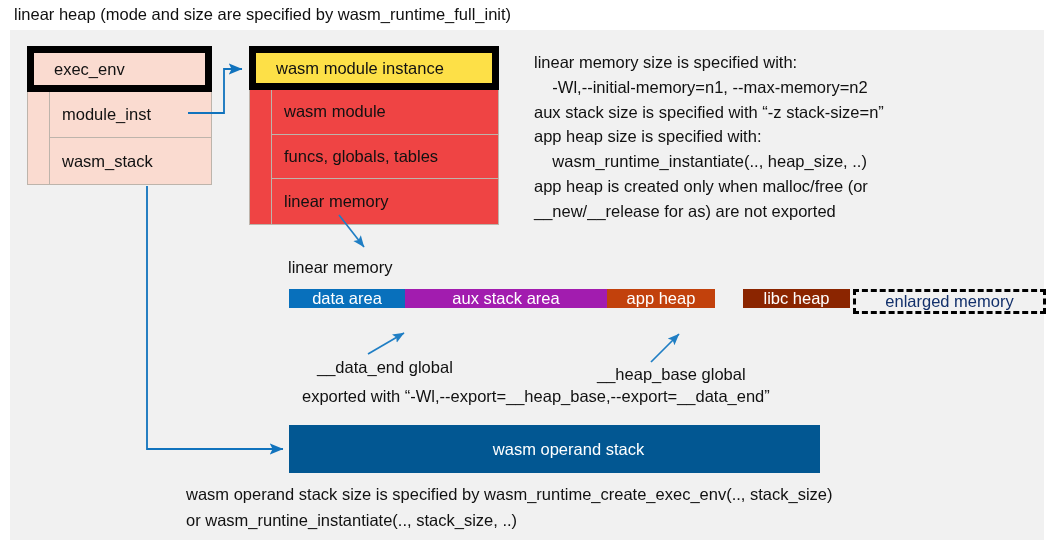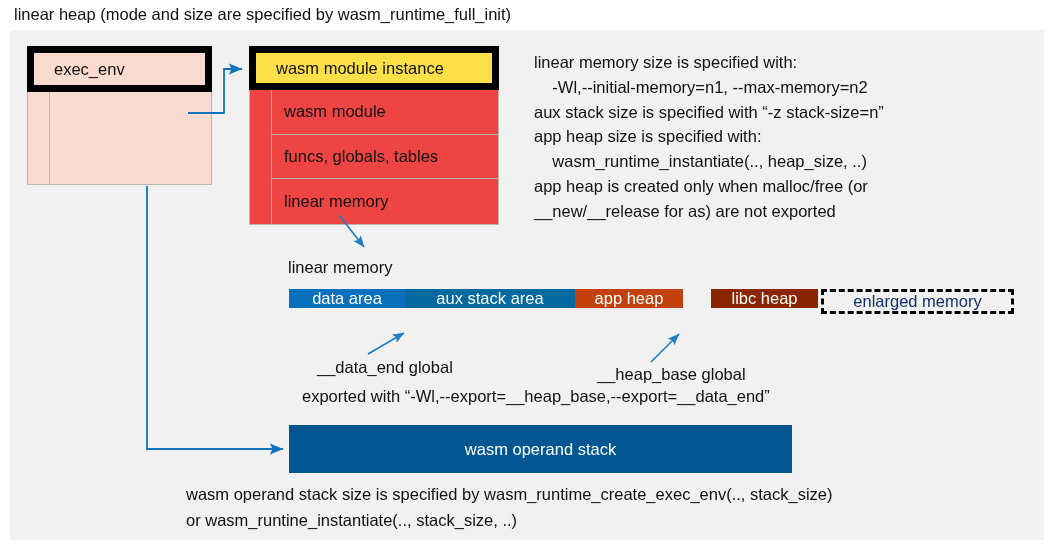--- a/index.html
+++ b/index.html
@@ -91,21 +91,21 @@
     color:#12306b;background:#f1f1f1;
     border:3px dashed #000000;
     margin-left:3px;
   }
 
   
   .opstack{
     position:absolute;left:289px;top:425px;
     width:503px;height:48px;
     display:flex;align-items:center;justify-content:center;
-    font-size:16.5px;color:#ffffff;
+    font-size:16.5px;color:#ffffff;padding-left:28px;
   }
 
   
   .ann{position:absolute;font-size:16.5px;color:#111;white-space:nowrap;}
   #ann-dataend{left:317px;top:358px;}
   #ann-heapbase{left:597px;top:365px;}
   #ann-exported{left:302px;top:387px;}
 
   
   .bottomnotes{
@@ -122,20 +122,24 @@
 <div id="stage">
 
   <div class="title">linear heap (mode and size are specified by wasm_runtime_full_init)</div>
 
   <div class="panel" style="background: rgb(241, 241, 241);"></div>
 
   <div class="structbox" id="execenv">
     <div class="sb-head">exec_env</div>
     <div class="sb-body">
       <div class="sb-gutter"></div>
+      <div class="sb-rows">
+        <div class="sb-row">module_inst</div>
+        <div class="sb-row">wasm_stack</div>
+      </div>
     </div>
   </div>
 
   <div class="structbox" id="modinst">
     <div class="sb-head">wasm module instance</div>
     <div class="sb-body">
       <div class="sb-gutter"></div>
       <div class="sb-rows">
         <div class="sb-row">wasm module</div>
         <div class="sb-row">funcs, globals, tables</div>
@@ -148,21 +152,21 @@
     -Wl,--initial-memory=n1, --max-memory=n2
 aux stack size is specified with “-z stack-size=n”
 app heap size is specified with:
     wasm_runtime_instantiate(.., heap_size, ..)
 app heap is created only when malloc/free (or
 __new/__release for as) are not exported</div>
 
   <div class="lm-label">linear memory</div>
   <div class="membar">
     <div class="seg" style="width: 116px; background: rgb(8, 112, 188);">data area</div>
-    <div class="seg" style="width: 170px; background: #0369a1;">aux stack area</div>
+    <div class="seg" style="width: 202px; background: #a21caf;">aux stack area</div>
     <div class="seg" style="width: 108px; background: #c2410c;">app heap</div>
     <div class="seg" style="width: 107px; background: rgb(139, 37, 0); margin-left: 28px;">libc heap</div>
     <div class="seg enlarged" style="width: 193px; background: rgb(241, 241, 241); color: rgb(18, 48, 107);">enlarged memory</div>
   </div>
 
   <div class="ann" id="ann-dataend">__data_end global</div>
   <div class="ann" id="ann-heapbase">__heap_base global</div>
   <div class="ann" id="ann-exported">exported with “-Wl,--export=__heap_base,--export=__data_end”</div>
 
   <div class="opstack" style="background: rgb(2, 87, 146);">wasm operand stack</div>

